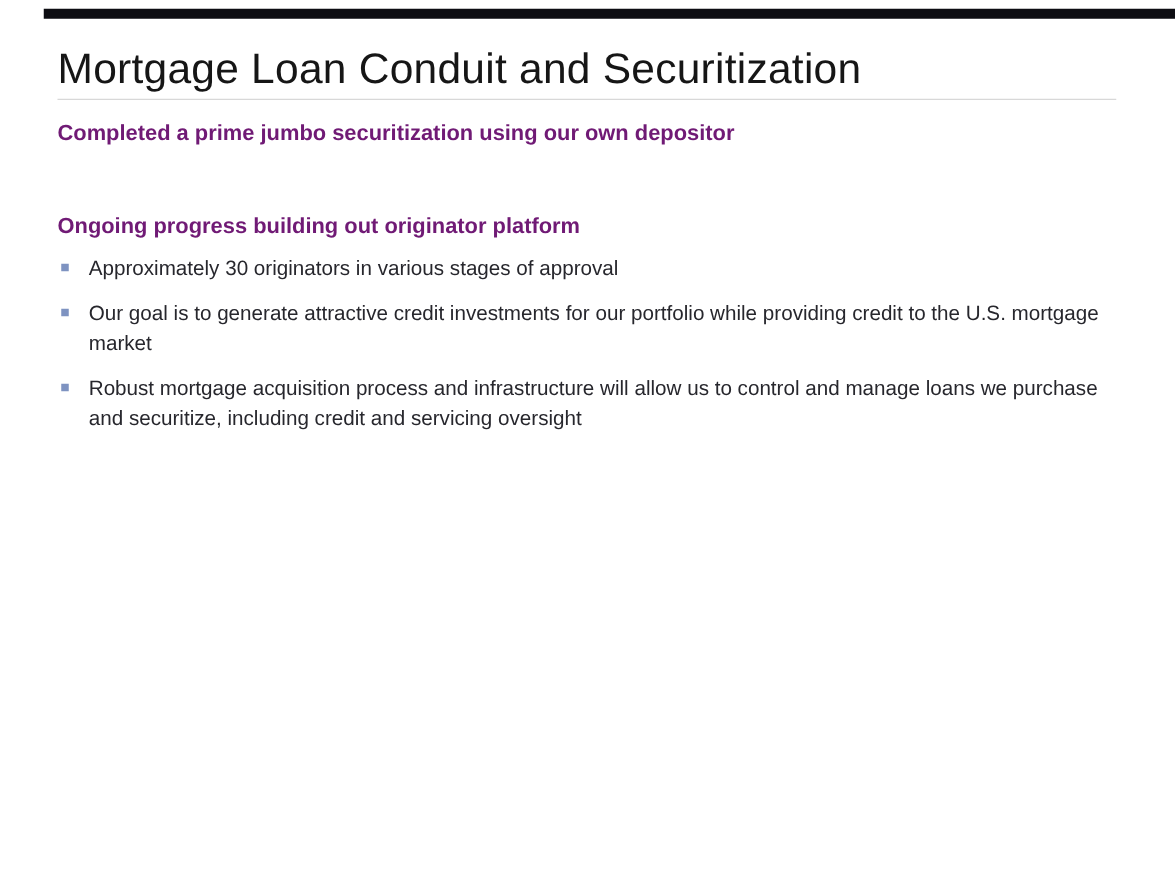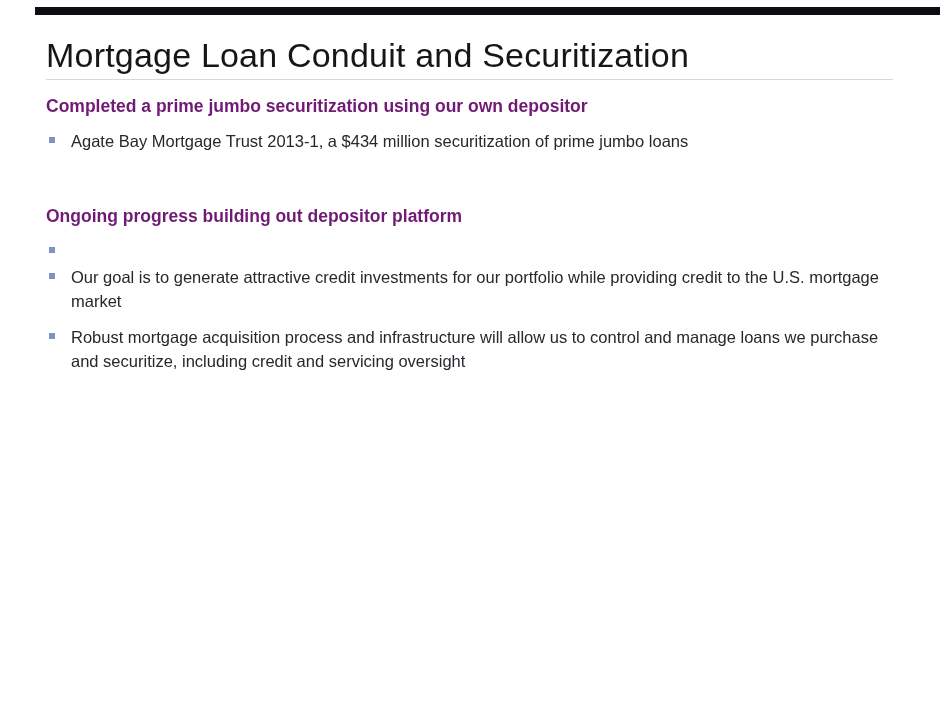--- a/index.html
+++ b/index.html
@@ -61,30 +61,27 @@
 
   <div class="top-bar"></div>
 
   <h1 class="title">Mortgage Loan Conduit and Securitization</h1>
   <div class="title-rule"></div>
 
   <div class="content">
 
     <div class="section">
       <h2 class="section-heading">Completed a prime jumbo securitization using our own depositor</h2>
-      <div class="bullet">
-        <span class="sq"></span>
-        <span>Agate Bay Mortgage Trust 2013-1, a $434 million securitization of prime jumbo loans</span>
-      </div>
     </div>
 
     <div class="section">
-      <h2 class="section-heading">Ongoing progress building out depositor platform</h2>
+      <h2 class="section-heading">Ongoing progress building out originator platform</h2>
       <div class="bullet">
         <span class="sq"></span>
+        <span>Approximately 30 originators in various stages of approval</span>
       </div>
       <div class="bullet">
         <span class="sq"></span>
         <span>Our goal is to generate attractive credit investments for our portfolio while providing credit to the U.S. mortgage market</span>
       </div>
       <div class="bullet">
         <span class="sq"></span>
         <span>Robust mortgage acquisition process and infrastructure will allow us to control and manage loans we purchase and securitize, including credit and servicing oversight</span>
       </div>
     </div>

